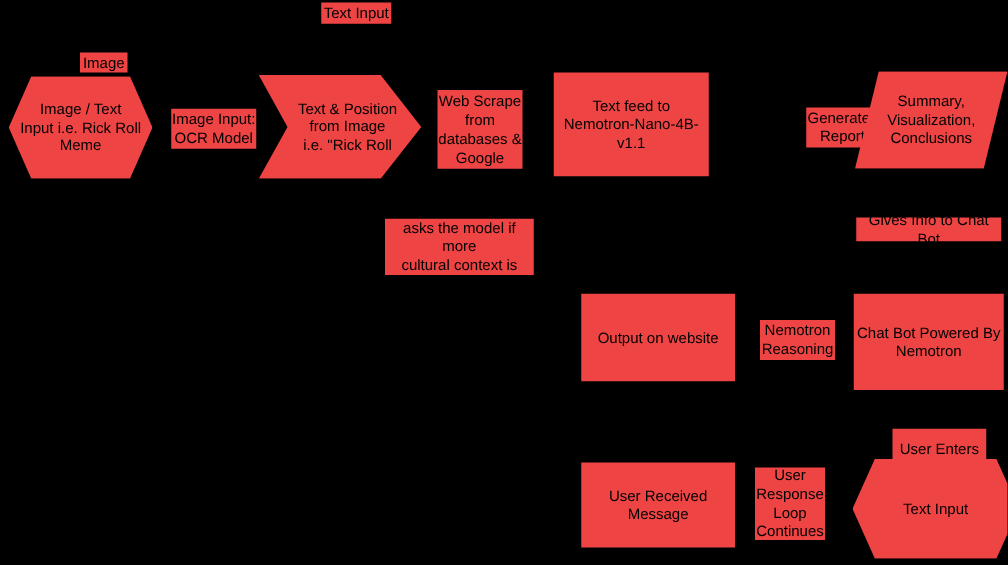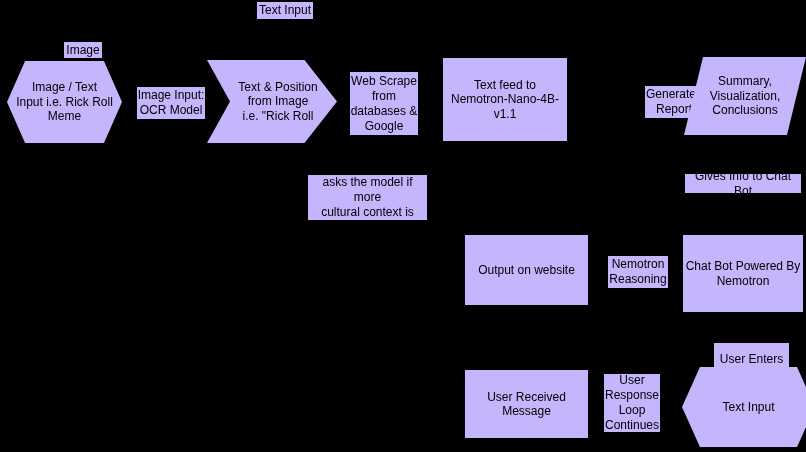--- a/index.html
+++ b/index.html
@@ -7,21 +7,21 @@
   body {
     background: #000000;
     overflow: hidden;
     position: relative;
     font-family: "Liberation Sans", sans-serif;
   }
   .stage { position: absolute; inset: 0; width: 806px; height: 452px; }
 
   .node, .elabel {
     position: absolute;
-    background: #c4b5fd;
+    background: #ef4444;
     color: #000000;
     display: flex;
     align-items: center;
     justify-content: center;
     text-align: center;
     font-size: 12px;
     line-height: 1.2;
   }
   .txt { white-space: pre-line; }
   .elabel { line-height: 1.25; }

